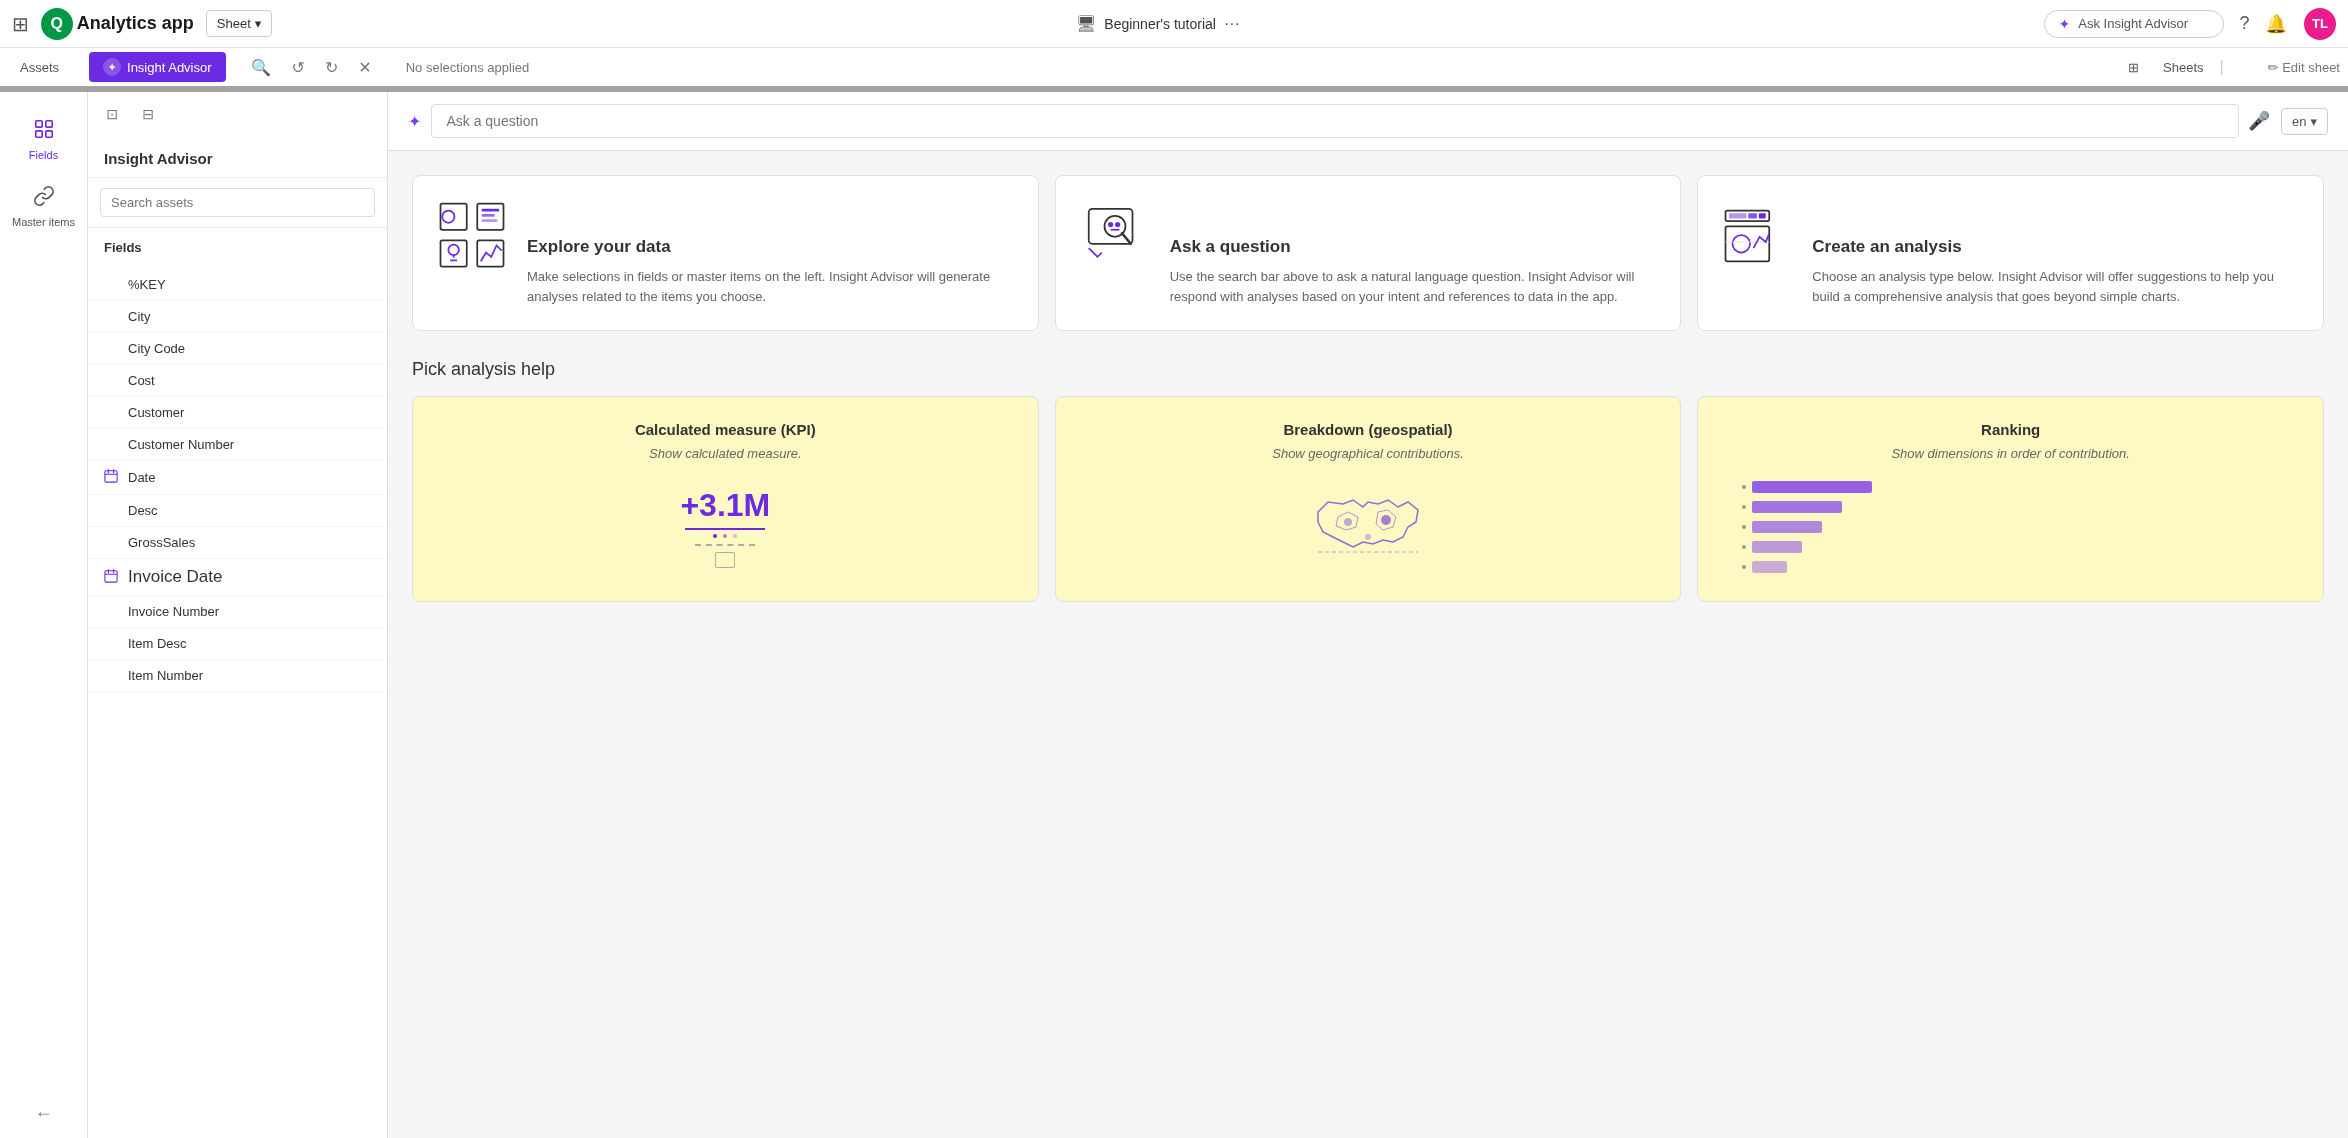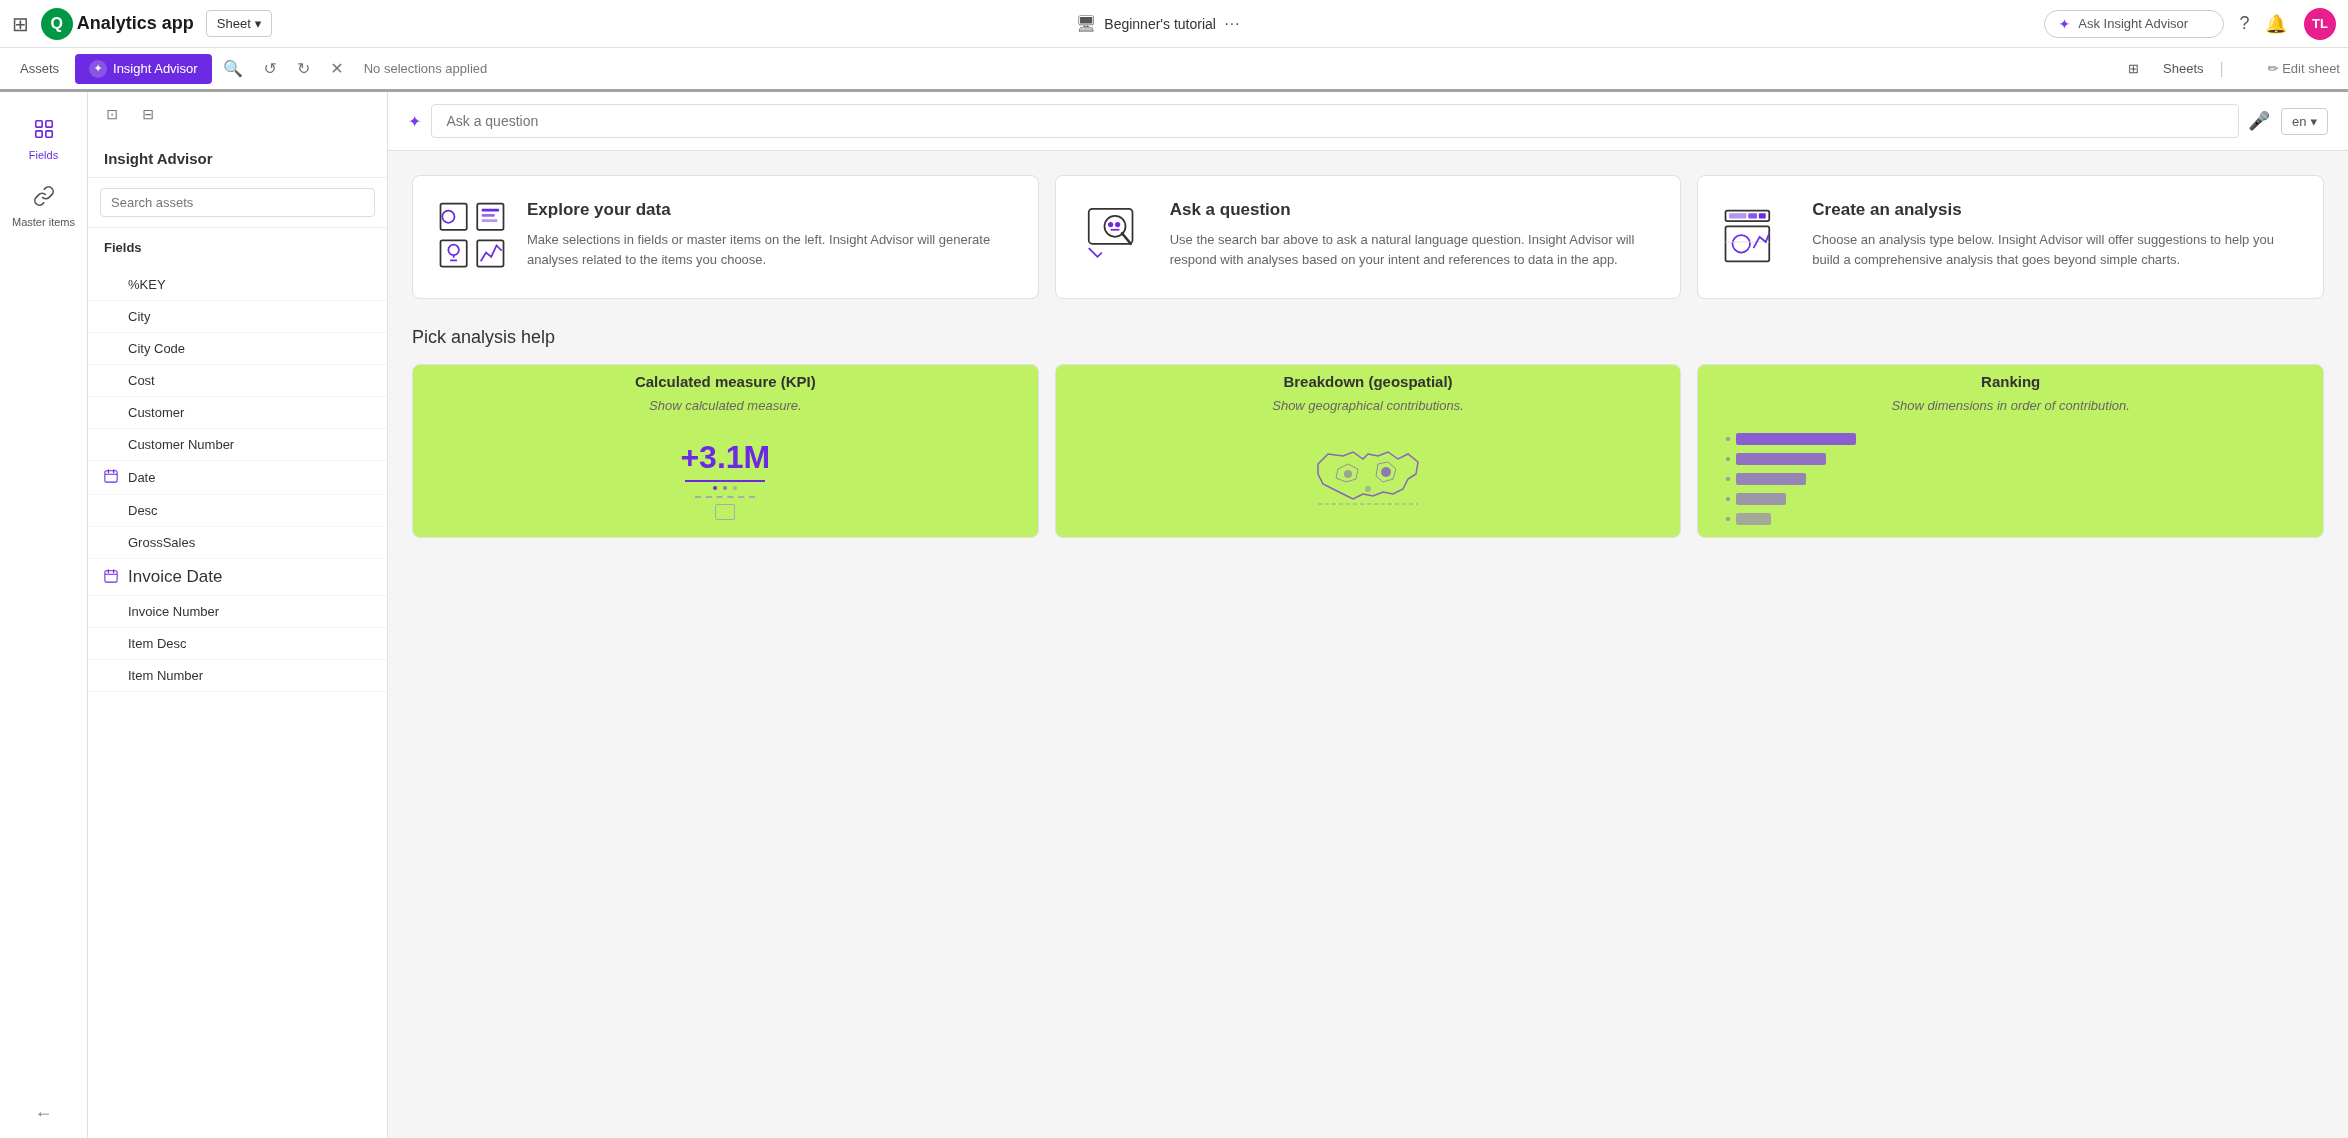--- a/index.html
+++ b/index.html
@@ -40,21 +40,21 @@
     .insight-advisor-btn .ia-icon { color: #7c3aed; font-size: 14px; }
     .nav-icon-btn { color: #555; font-size: 18px; cursor: pointer; }
     .user-avatar {
       width: 32px; height: 32px; background: #e91e8c; border-radius: 50%;
       display: flex; align-items: center; justify-content: center; color: white; font-size: 13px; font-weight: 600;
     }
 
     
     .toolbar {
       display: flex; align-items: center; height: 44px; background: #fff;
-      border-bottom: 3px solid #a3a3a3; padding: 0 8px; gap: 4px;
+      border-bottom: 6px solid #a3a3a3; padding: 0 8px; gap: 18px;
     }
     .toolbar-assets-btn {
       display: flex; align-items: center; gap: 4px; padding: 6px 12px;
       font-size: 13px; color: #555; cursor: pointer; border-radius: 4px;
     }
     .toolbar-insight-btn {
       display: flex; align-items: center; gap: 6px; padding: 6px 14px;
       font-size: 13px; color: #fff; background: #6c2be2; cursor: pointer;
       border-radius: 4px; font-weight: 500;
     }
@@ -102,30 +102,30 @@
     .ia-lang-btn { border: 1px solid #ccc; border-radius: 4px; padding: 5px 10px; font-size: 13px; color: #555; cursor: pointer; display: flex; align-items: center; gap: 4px; }
 
     .content-area { flex: 1; overflow-y: auto; padding: 24px; }
 
     
     .cards-row { display: grid; grid-template-columns: 1fr 1fr 1fr; gap: 16px; margin-bottom: 28px; }
     .info-card {
       background: #fff; border: 1px solid #e0e0e0; border-radius: 8px;
       padding: 24px; display: flex; align-items: flex-start; gap: 20px;
     }
-    .info-card-body { flex: 1; }
+    .info-card-body { flex: 1; margin-top: 37px; }
     .info-card-title { font-size: 17px; font-weight: 600; color: #333; margin-bottom: 10px; }
     .info-card-text { font-size: 13px; color: #666; line-height: 1.5; }
 
     
     .section-title { font-size: 18px; font-weight: 500; color: #333; margin-bottom: 16px; }
     .analysis-cards { display: grid; grid-template-columns: 1fr 1fr 1fr; gap: 16px; }
     .analysis-card {
-      background: #bef264; border: 1px solid #e0e0e0; border-radius: 8px;
-      padding: 8px; cursor: pointer;
+      background: #fef9c3; border: 1px solid #e0e0e0; border-radius: 8px;
+      padding: 24px; cursor: pointer;
     }
     .analysis-card-title { font-size: 15px; font-weight: 600; color: #333; margin-bottom: 8px; text-align: center; }
     .analysis-card-desc { font-size: 13px; color: #666; text-align: center; margin-bottom: 16px; font-style: italic; }
     .analysis-card-visual { height: 100px; display: flex; align-items: center; justify-content: center; }
 
     
     .kpi-visual { text-align: center; }
     .kpi-value { font-size: 32px; font-weight: 600; color: #6c2be2; }
     .kpi-line { width: 80px; height: 2px; background: #6c2be2; margin: 4px auto; }
     .kpi-dots { display: flex; justify-content: center; gap: 6px; margin-top: 4px; }

